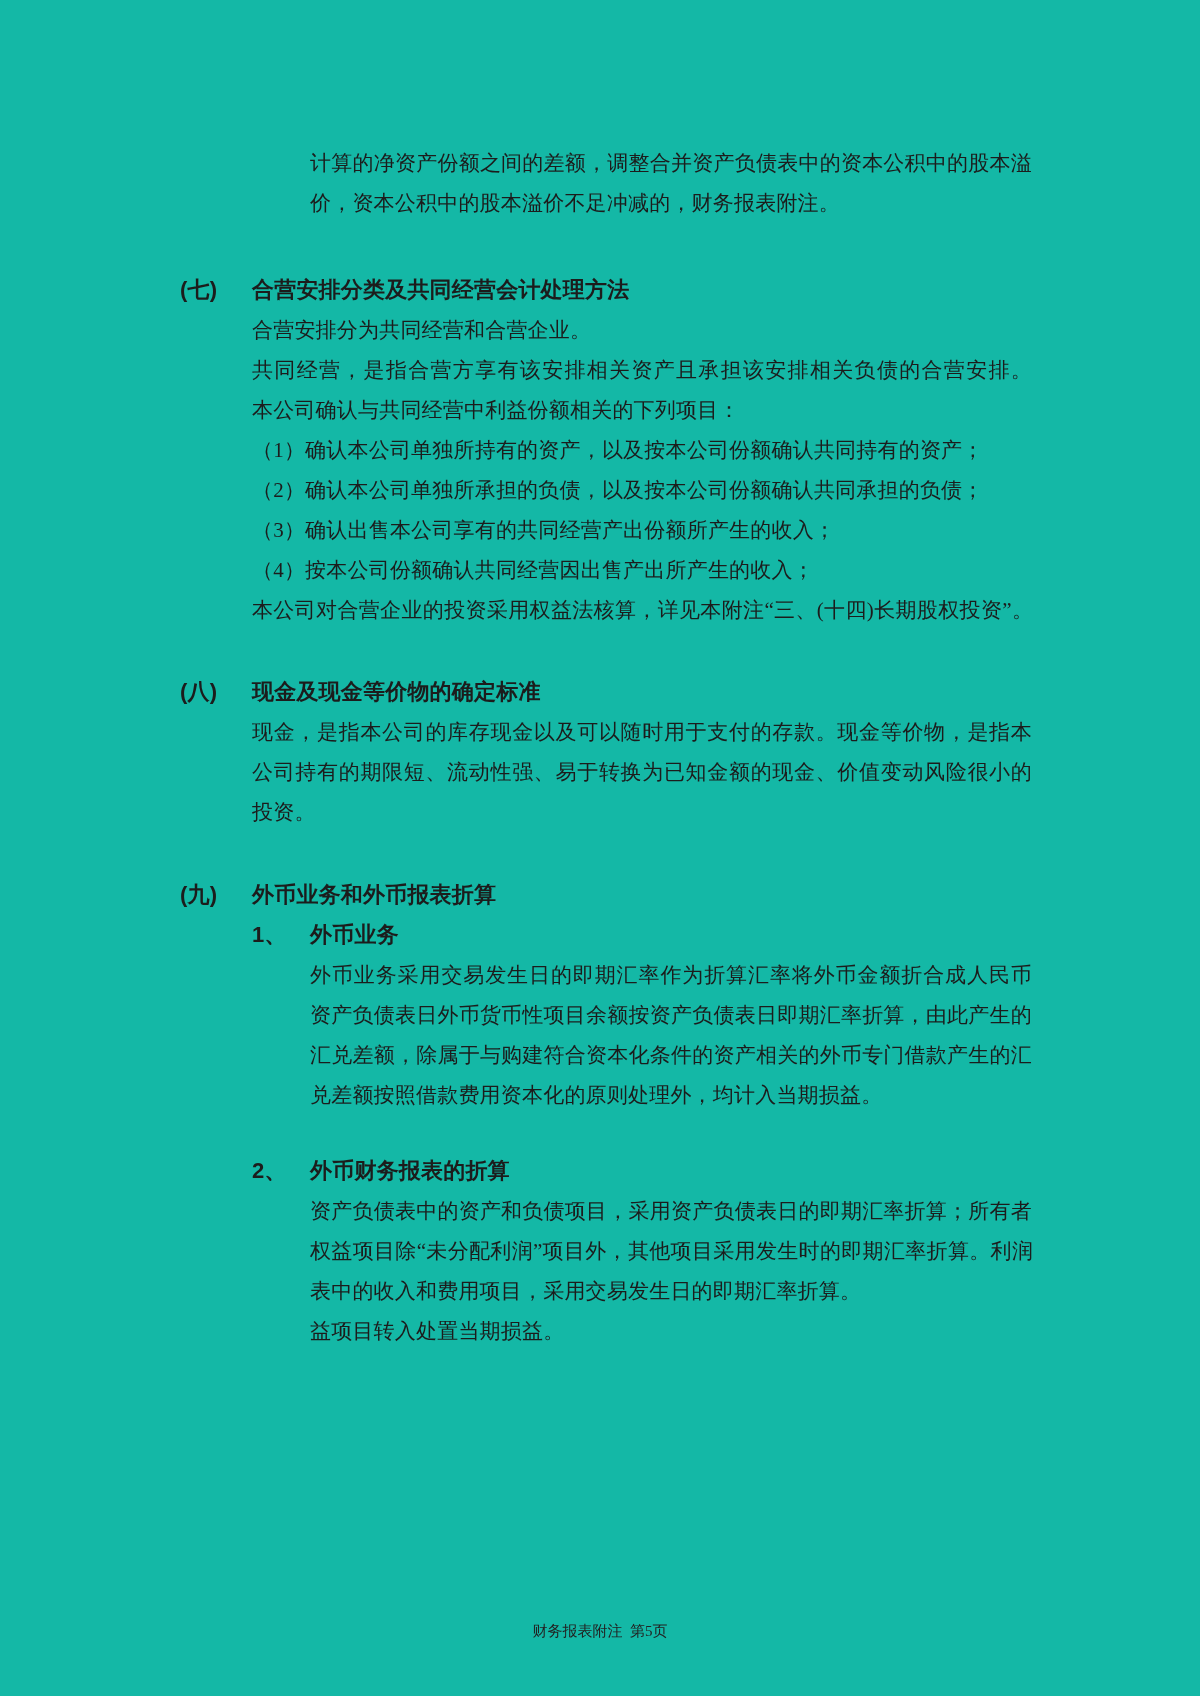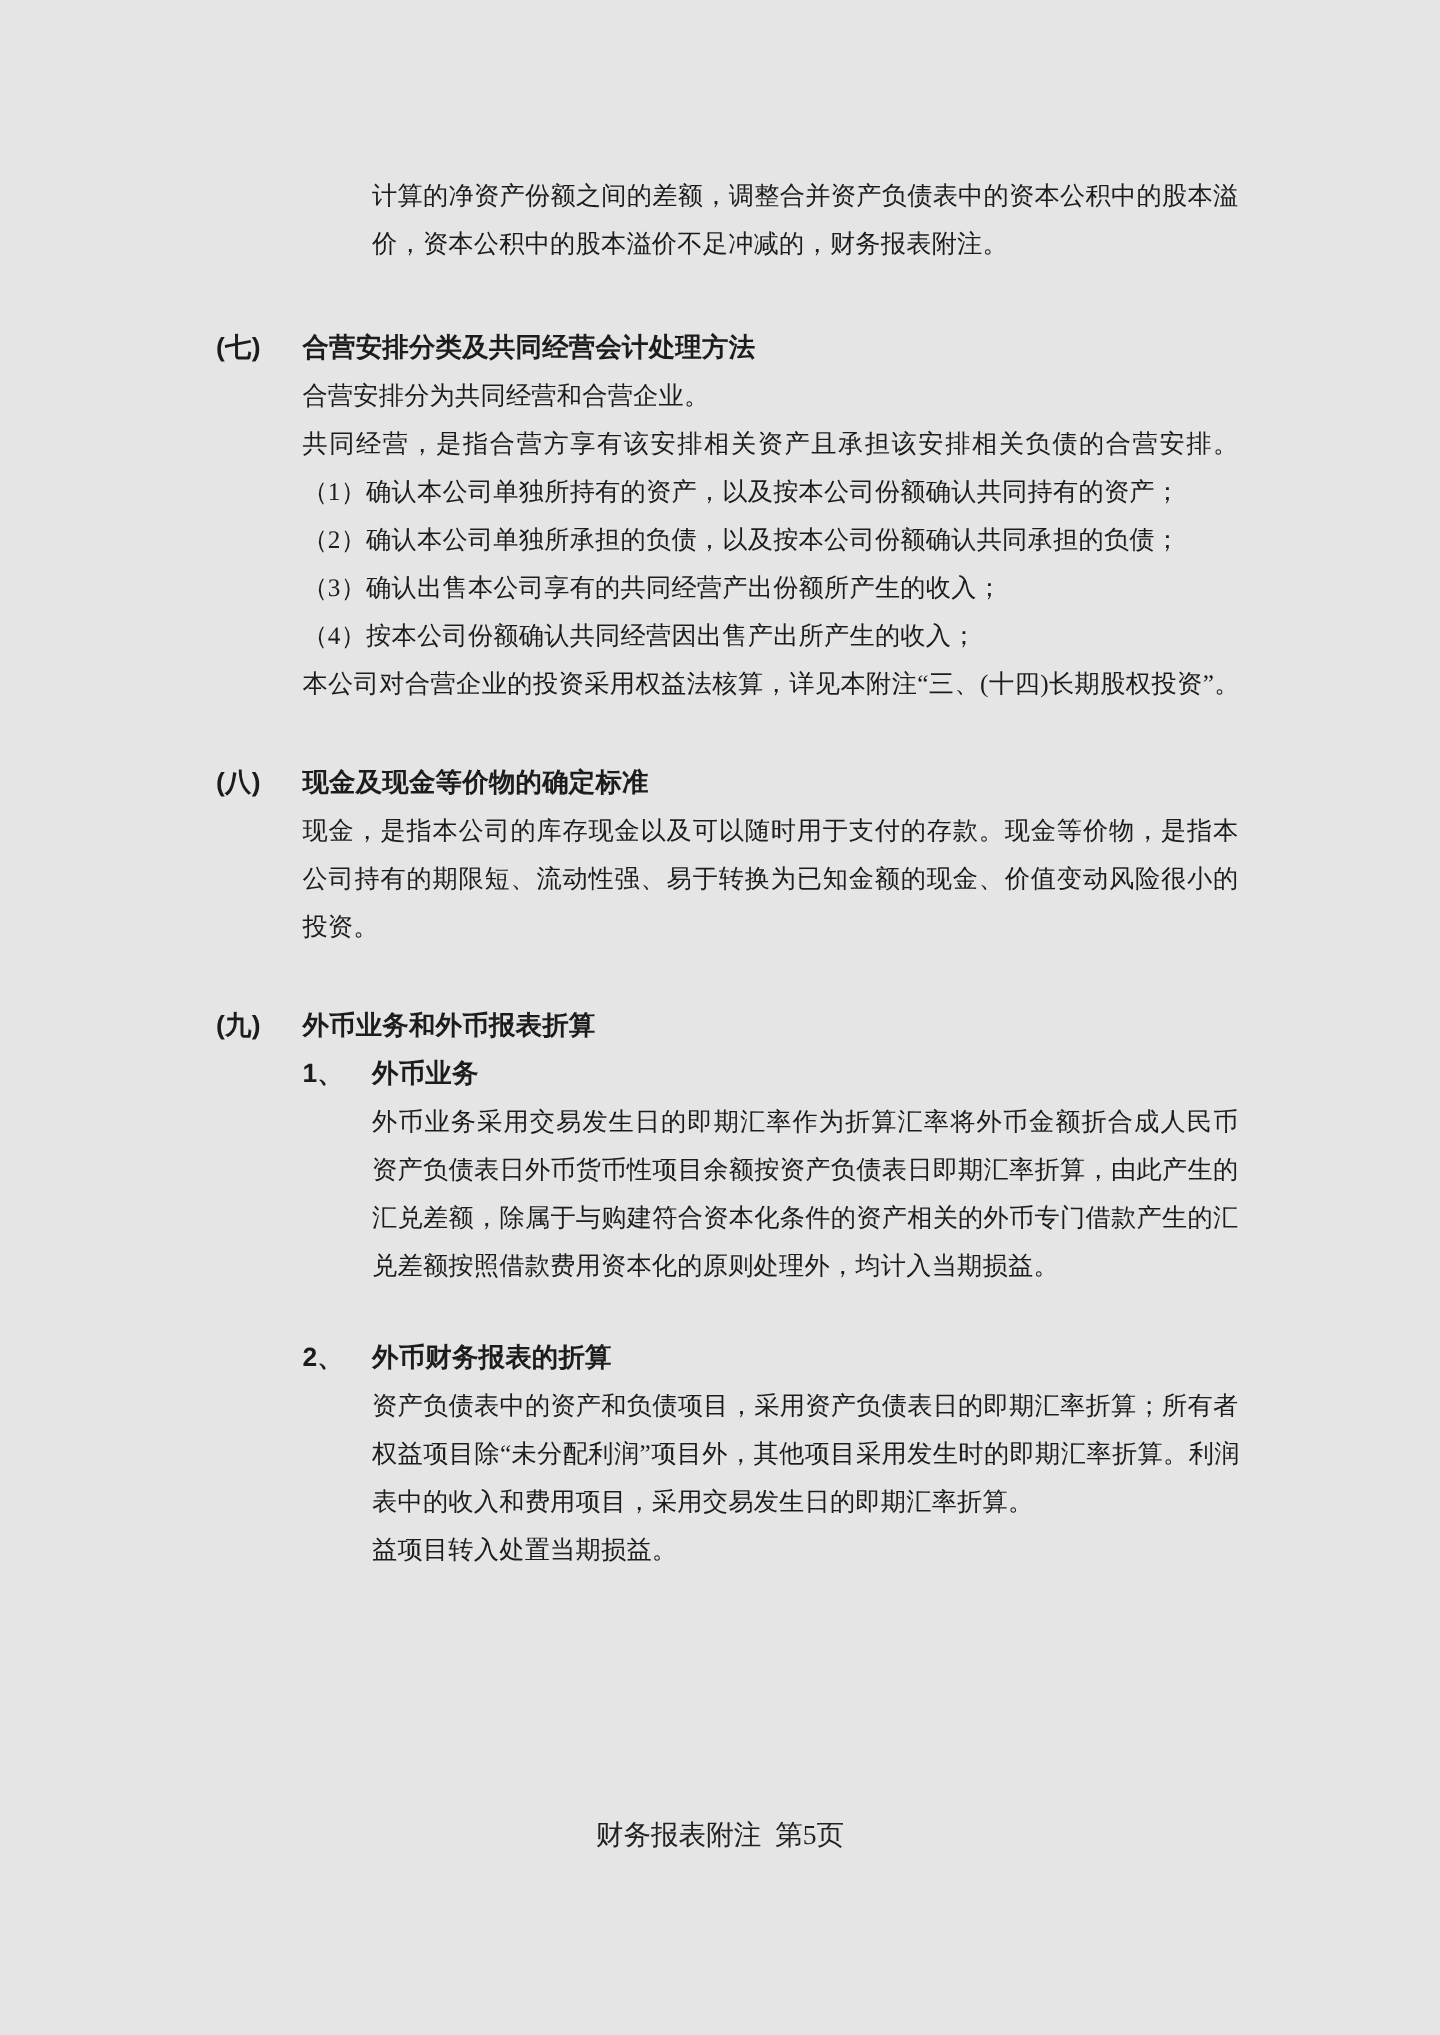--- a/index.html
+++ b/index.html
@@ -8,21 +8,21 @@
     height: 1696px;
     background: #ffffff;
     color: #1c1c1c;
     font-family: "Liberation Serif", "DejaVu Serif", serif;
     position: relative;
     overflow: hidden;
   }
   .page {
     position: absolute;
     inset: 0;
-    background: #e5e5e5;
+    background: #14b8a6;
   }
   .blocks {
     padding-top: 143px;
   }
   .line {
     height: 40px;
     line-height: 40px;
     font-size: 21px;
     letter-spacing: 0.2px;
   }
@@ -48,45 +48,46 @@
     font-family: "Liberation Sans", "DejaVu Sans", sans-serif;
     font-size: 22px;
   }
   .heading-row { margin-left: 180px; }
   .h-num { width: 72px; flex: none; }
   .sub-heading-row { margin-left: 252px; }
   .sh-num { width: 58px; flex: none; }
   .spacer { width: 100%; }
   .footer {
     position: absolute;
-    top: 1510px;
+    top: 1611px;
     left: 0;
     width: 100%;
     height: 40px;
     line-height: 40px;
     text-align: center;
-    font-size: 23px;
+    font-size: 15px;
     white-space: pre;
     color: #222222;
   }
 </style>
 </head>
 <body>
 
 <div class="page">
   <div class="blocks">
       <div class="line sub-line fill">计算的净资产份额之间的差额，调整合并资产负债表中的资本公积中的股本溢</div>
       <div class="line sub-line">价，资本公积中的股本溢价不足冲减的，财务报表附注。</div>
       <div class="spacer" style="height: 47px;"></div>
       <div class="line heading-row">
         <div class="h-num">(七)</div>
         <div class="h-title">合营安排分类及共同经营会计处理方法</div>
       </div>
       <div class="line body-line">合营安排分为共同经营和合营企业。</div>
       <div class="line body-line fill">共同经营，是指合营方享有该安排相关资产且承担该安排相关负债的合营安排。</div>
+      <div class="line body-line">本公司确认与共同经营中利益份额相关的下列项目：</div>
       <div class="line body-line">（1）确认本公司单独所持有的资产，以及按本公司份额确认共同持有的资产；</div>
       <div class="line body-line">（2）确认本公司单独所承担的负债，以及按本公司份额确认共同承担的负债；</div>
       <div class="line body-line">（3）确认出售本公司享有的共同经营产出份额所产生的收入；</div>
       <div class="line body-line">（4）按本公司份额确认共同经营因出售产出所产生的收入；</div>
       <div class="line body-line fill tight">本公司对合营企业的投资采用权益法核算，详见本附注“三、(十四)长期股权投资”。</div>
       <div class="spacer" style="height: 42px;"></div>
       <div class="line heading-row">
         <div class="h-num">(八)</div>
         <div class="h-title">现金及现金等价物的确定标准</div>
       </div>

